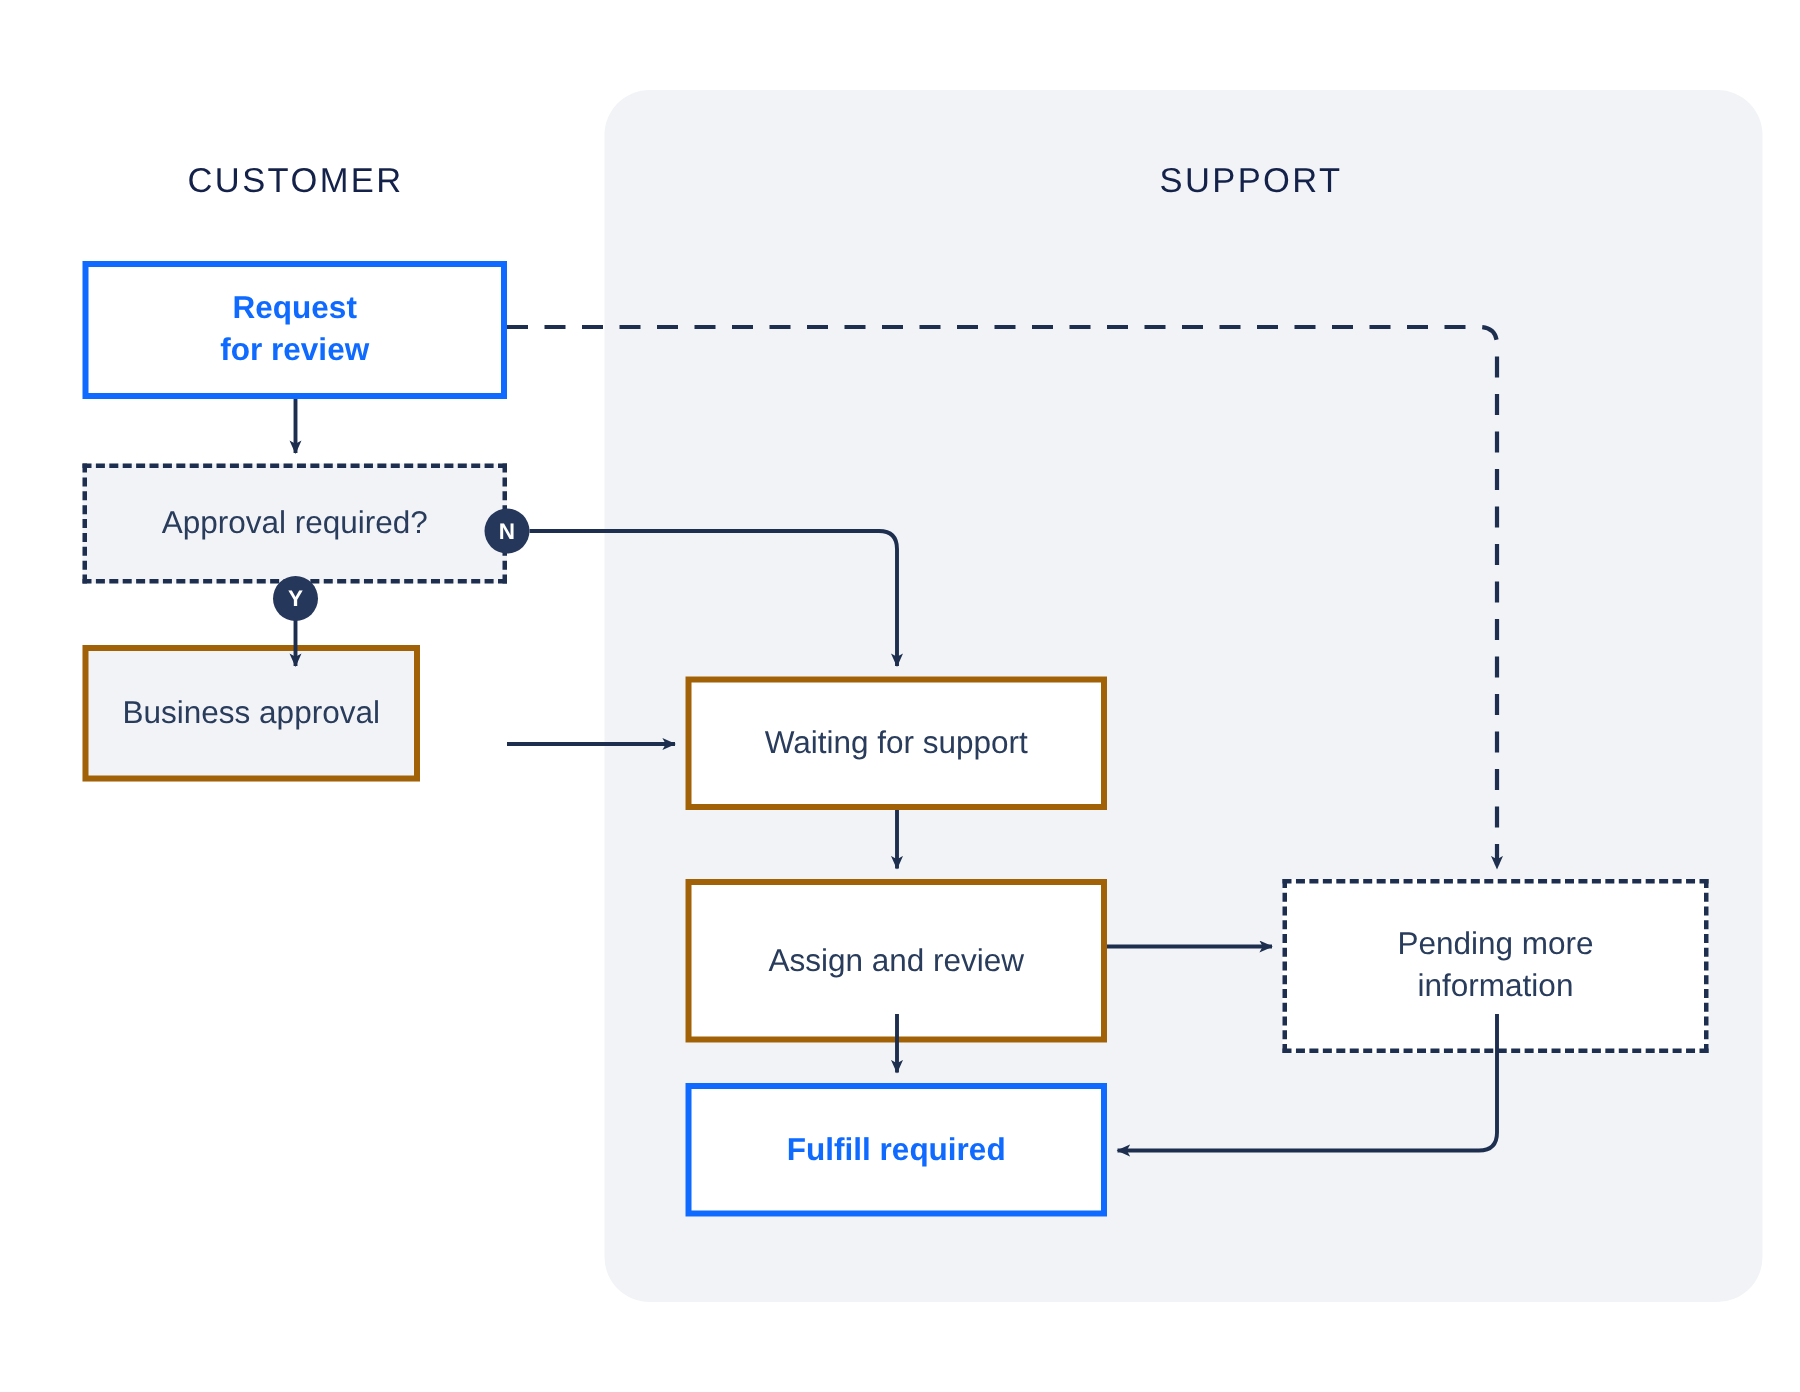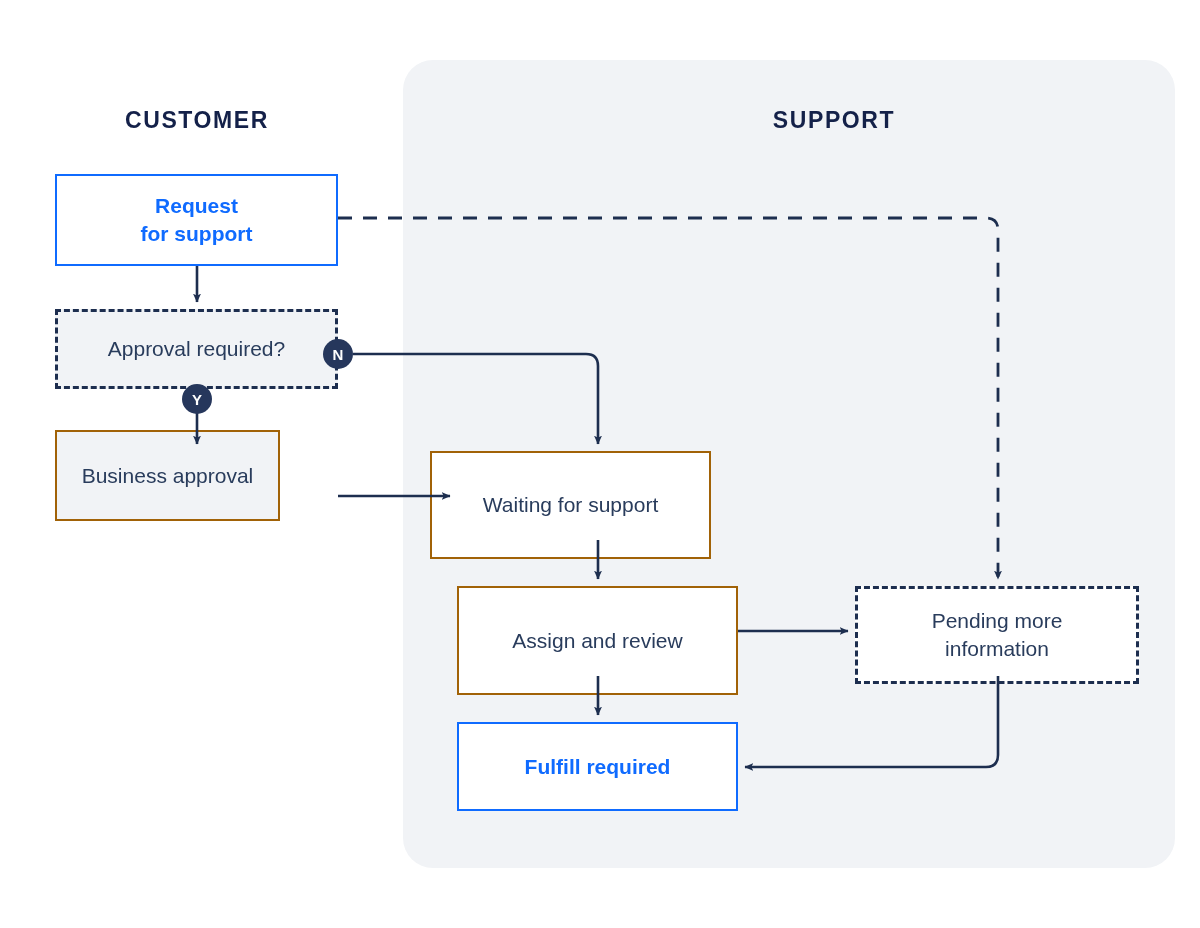--- a/index.html
+++ b/index.html
@@ -26,42 +26,42 @@
     width: 772px;
     height: 808px;
     background: #f1f3f6;
     border-radius: 30px;
   }
 
   
   .lane-title {
     position: absolute;
     font-size: 23px;
-    font-weight: bold;
+    font-weight: normal;
     letter-spacing: 1.6px;
     color: #142149;
     text-align: center;
     white-space: nowrap;
     transform: translateX(-50%);
   }
   #lane-title-customer { left: 197px; top: 107px; }
   #lane-title-support  { left: 798px; top: 107px; margin-left: 36px; }
 
   
   .node {
     position: absolute;
     box-sizing: border-box;
     display: flex;
     align-items: center;
     justify-content: center;
     text-align: center;
     font-size: 21px;
     line-height: 1.32;
     color: #293c5c;
-    border: 2px solid #a16207;
+    border: 4px solid #a16207;
     background: #ffffff;
   }
   .node .node-label { display: block; padding: 0 10px; }
 
   .node.accent {
     border-color: #0f6bff;
     color: #0f6bff;
     font-weight: bold;
     background: #ffffff;
   }
@@ -69,23 +69,23 @@
     border-style: dashed;
     border-width: 3px;
     border-color: #1d2e4f;
   }
   .node.shaded { background: #f1f3f6; }
 
   
   #node-request-for-service { left: 55px;  top: 174px; width: 283px; height: 92px; }
   #node-approval-required   { left: 55px;  top: 309px; width: 283px; height: 80px; }
   #node-business-approval   { left: 55px;  top: 430px; width: 225px; height: 91px; }
-  #node-waiting-for-support { left: 430px; top: 451px; width: 281px; height: 108px; }
+  #node-waiting-for-support { left: 457px; top: 451px; width: 281px; height: 89px; }
   #node-assign-and-review   { left: 457px; top: 586px; width: 281px; height: 109px; text-align: center; }
-  #node-pending-more-info   { left: 855px; top: 586px; width: 284px; height: 98px; }
+  #node-pending-more-info   { left: 855px; top: 586px; width: 284px; height: 116px; }
   #node-fulfill-request     { left: 457px; top: 722px; width: 281px; height: 89px; }
 
   
   .badge {
     position: absolute;
     width: 30px;
     height: 30px;
     border-radius: 50%;
     background: #26375c;
     color: #ffffff;
@@ -143,21 +143,21 @@
     <path d="M738,631 L848,631" fill="none" stroke="#1d2e4f" stroke-width="2.6" marker-end="url(#arrow-solid)"></path>
 
     <path d="M598,676 L598,715" fill="none" stroke="#1d2e4f" stroke-width="2.6" marker-end="url(#arrow-solid)"></path>
 
     <path d="M998,676 L998,755 Q998,767 986,767 L745,767" fill="none" stroke="#1d2e4f" stroke-width="2.6" marker-end="url(#arrow-solid)"></path>
 
     <path d="M338,218 L986,218 Q998,218 998,230 L998,579" fill="none" stroke="#1d2e4f" stroke-width="2.8" stroke-dasharray="14 11" marker-end="url(#arrow-dashed)"></path>
   </svg>
 
   <div class="node accent" id="node-request-for-service">
-    <span class="node-label"><span>Request</span><br><span>for support</span></span>
+    <span class="node-label"><span>Request</span><br><span>for review</span></span>
   </div>
 
   <div class="node dashed shaded" id="node-approval-required">
     <span class="node-label">Approval required?</span>
   </div>
 
   <div class="node shaded" id="node-business-approval">
     <span class="node-label">Business approval</span>
   </div>
 

